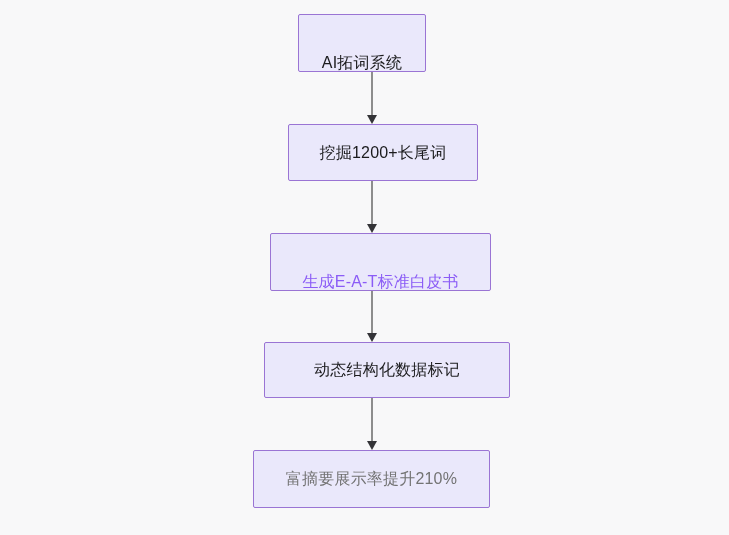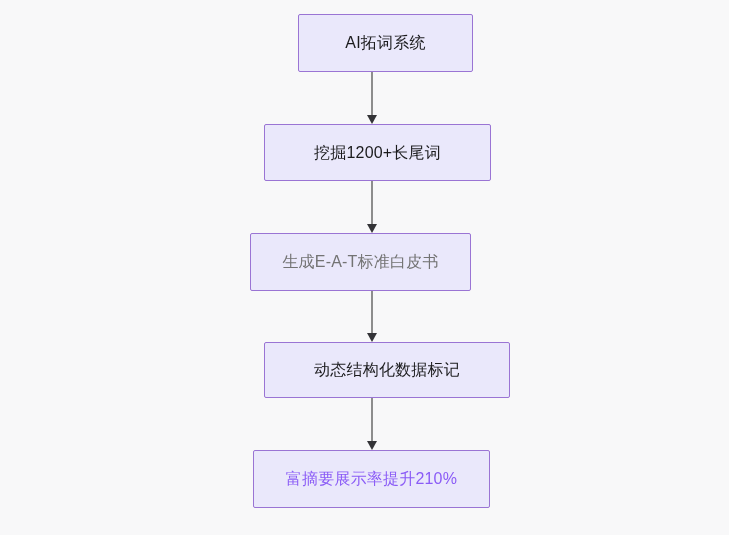--- a/index.html
+++ b/index.html
@@ -73,29 +73,29 @@
   </div>
   <div class="edge" style="left: 371px; top: 291px; width: 2px; height: 51px;">
     <div class="edge-line" style="height: 43px; background: rgb(141, 141, 141);"></div>
     <div class="edge-head" style="top: 42px; border-top-color: rgb(51, 51, 55);"></div>
   </div>
   <div class="edge" style="left: 371px; top: 398px; width: 2px; height: 52px;">
     <div class="edge-line" style="height: 44px; background: rgb(141, 141, 141);"></div>
     <div class="edge-head" style="top: 43px; border-top-color: rgb(51, 51, 55);"></div>
   </div>
 
-  <div class="node" style="left: 298px; top: 14px; width: 175px; height: 58px; background: rgb(234, 232, 251); border-color: rgb(154, 116, 212); color: rgb(27, 27, 29);">
+  <div class="node" style="left: 298px; top: 14px; width: 128px; height: 58px; background: rgb(234, 232, 251); border-color: rgb(154, 116, 212); color: rgb(27, 27, 29); align-items: flex-end;">
     <span class="node-label">AI拓词系统</span>
   </div>
-  <div class="node" style="left: 264px; top: 124px; width: 227px; height: 57px; background: rgb(234, 232, 251); border-color: rgb(154, 116, 212); color: rgb(27, 27, 29);">
+  <div class="node" style="left: 288px; top: 124px; width: 190px; height: 57px; background: rgb(234, 232, 251); border-color: rgb(154, 116, 212); color: rgb(27, 27, 29);">
     <span class="node-label">挖掘1200+长尾词</span>
   </div>
-  <div class="node" style="left: 250px; top: 233px; width: 221px; height: 58px; background: rgb(234, 232, 251); border-color: rgb(154, 116, 212); color: #737373;">
+  <div class="node" style="left: 270px; top: 233px; width: 221px; height: 58px; background: rgb(234, 232, 251); border-color: rgb(154, 116, 212); color: #8b5cf6; align-items: flex-end;">
     <span class="node-label">生成E-A-T标准白皮书</span>
   </div>
   <div class="node" style="left: 264px; top: 342px; width: 246px; height: 56px; background: rgb(234, 232, 251); border-color: rgb(154, 116, 212); color: rgb(27, 27, 29);">
     <span class="node-label">动态结构化数据标记</span>
   </div>
-  <div class="node" style="left: 253px; top: 450px; width: 237px; height: 58px; background: rgb(234, 232, 251); border-color: rgb(154, 116, 212); color: #8b5cf6;">
+  <div class="node" style="left: 253px; top: 450px; width: 237px; height: 58px; background: rgb(234, 232, 251); border-color: rgb(154, 116, 212); color: #737373;">
     <span class="node-label">富摘要展示率提升210%</span>
   </div>
 
 </div>
 
 </body></html>

